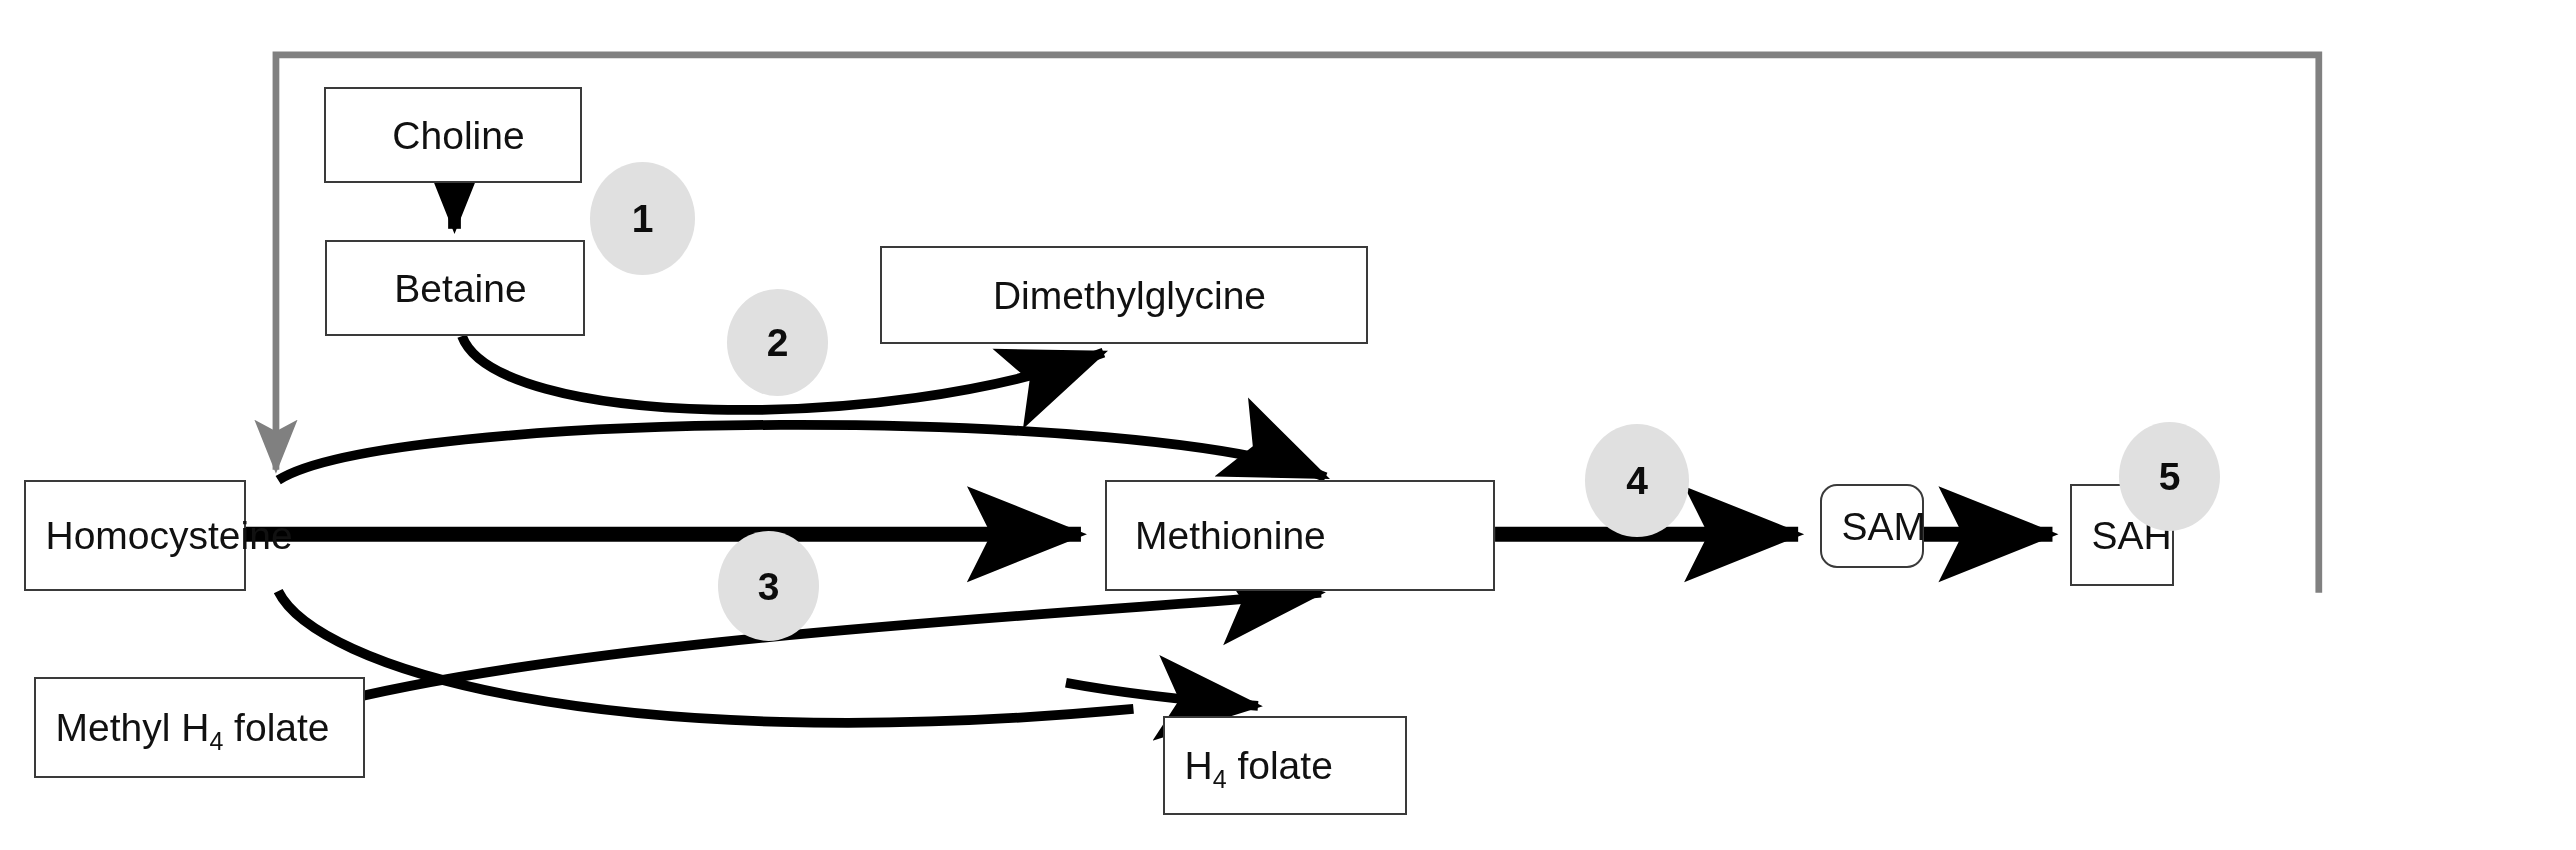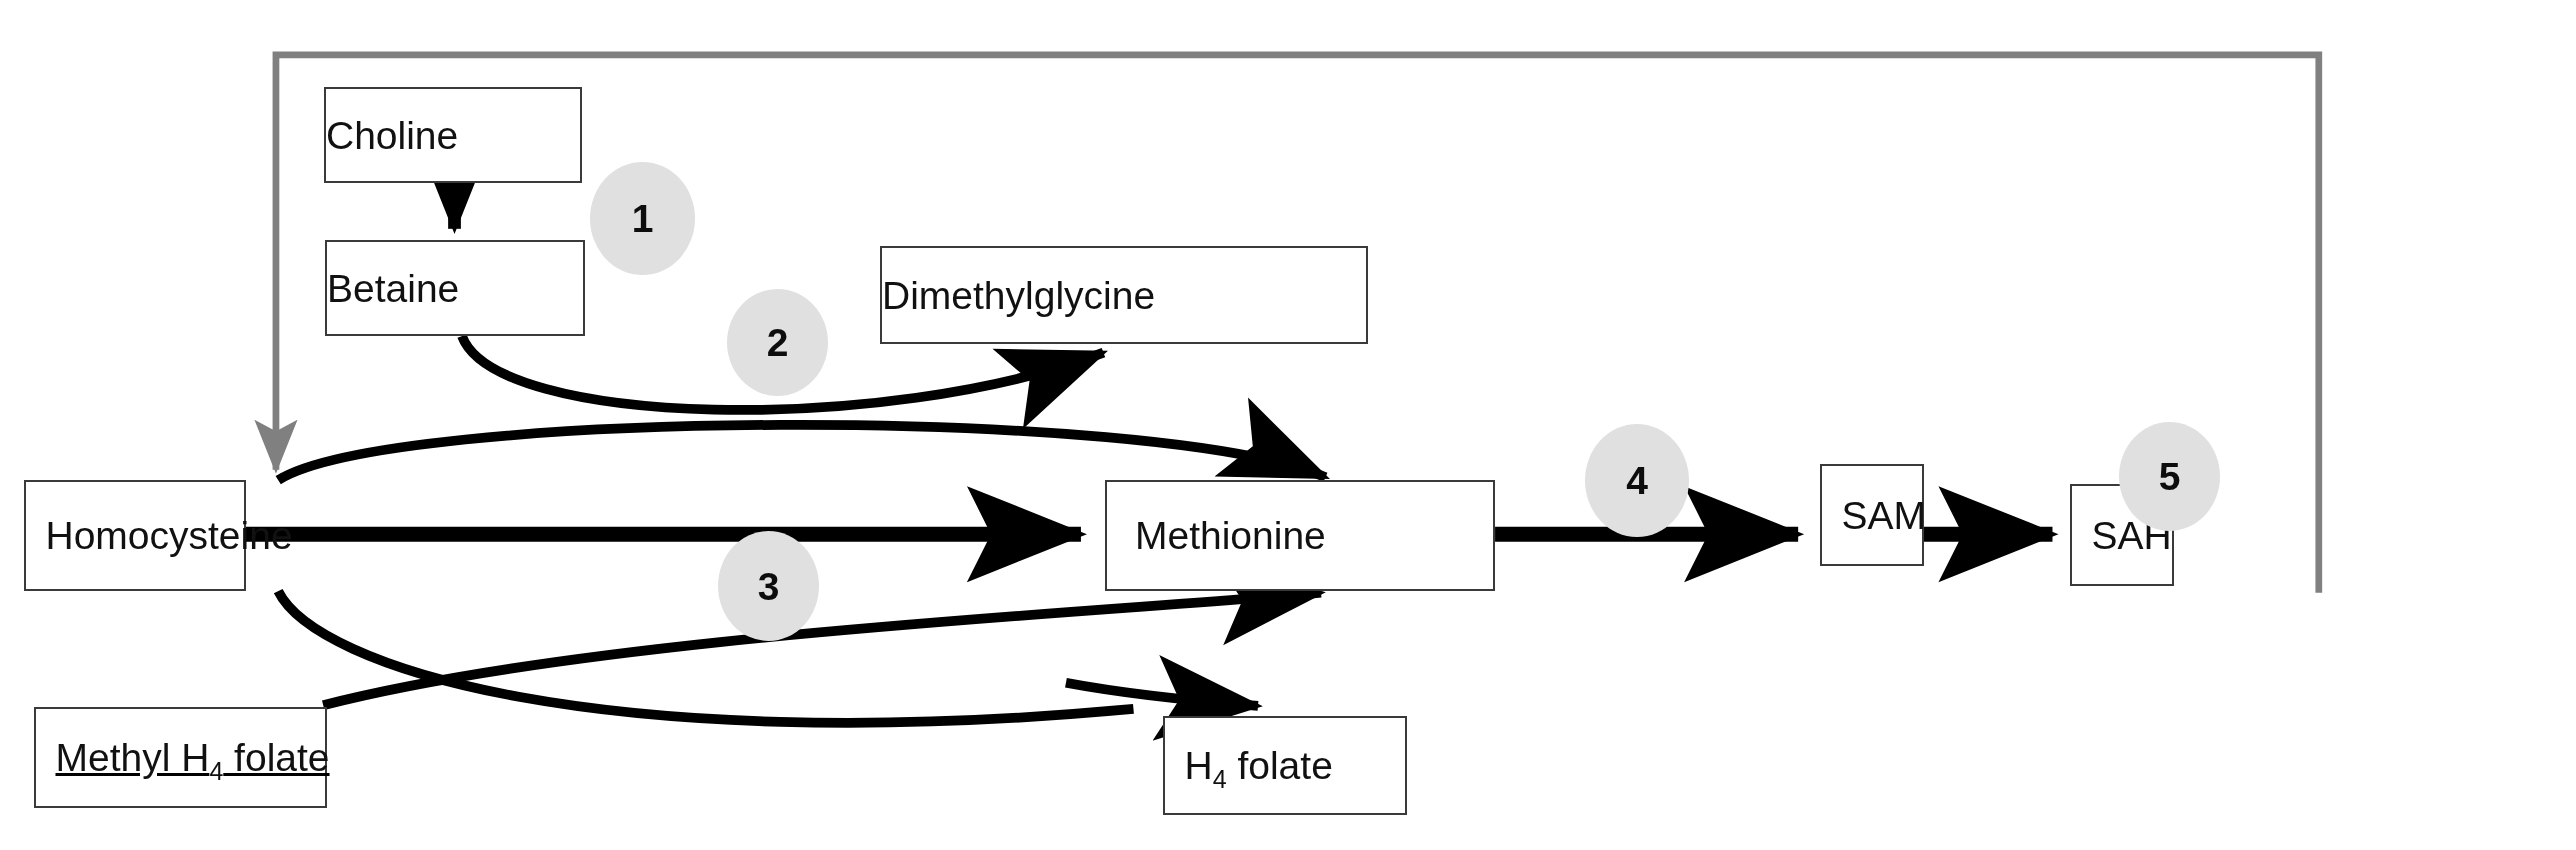--- a/index.html
+++ b/index.html
@@ -29,21 +29,22 @@
   .node-box {
     position: absolute;
     background: #ffffff;
     border: 2.3px solid #3a3a3a;
     display: flex;
     align-items: center;
     padding-left: 19.5px;
     z-index: 5;
   }
   .node-box.centered {
-    padding-left: 0;
+    justify-content: center;
+    padding-left: 11px;
   }
   .node-label {
     font-family: "Liberation Sans", sans-serif;
     font-size: 39px;
     color: #111111;
     line-height: 1;
     white-space: nowrap;
   }
   .node-label sub {
     font-size: 25px;
@@ -120,29 +121,29 @@
   </div>
 
   <div class="node-box" style="left:24px; top:480px; width:222px; height:111px;">
     <span class="node-label">Homocysteine</span>
   </div>
 
   <div class="node-box" style="left:1105px; top:480px; width:390px; height:111px;padding-left:28px;">
     <span class="node-label">Methionine</span>
   </div>
 
-  <div class="node-box" style="left:1820px; top:464px; width:104px; height:102px;">
+  <div class="node-box" style="left:1820px; top:484px; width:104px; height:84px;border-radius:17px;">
     <span class="node-label">SAM</span>
   </div>
 
   <div class="node-box" style="left:2070px; top:484px; width:104px; height:102px;">
     <span class="node-label">SAH</span>
   </div>
 
-  <div class="node-box" style="left:34px; top:707px; width:293px; height:101px;text-decoration:underline;">
+  <div class="node-box" style="left:34px; top:677px; width:331px; height:101px;">
     <span class="node-label"><span>Methyl H</span><sub>4</sub><span> folate</span></span>
   </div>
 
   <div class="node-box" style="left:1163px; top:716px; width:244px; height:99px;">
     <span class="node-label"><span>H</span><sub>4</sub><span> folate</span></span>
   </div>
 
   <div class="step-circle" style="left:590px; top:162px; width:105px; height:113px;">
     <span class="step-num">1</span>
   </div>

